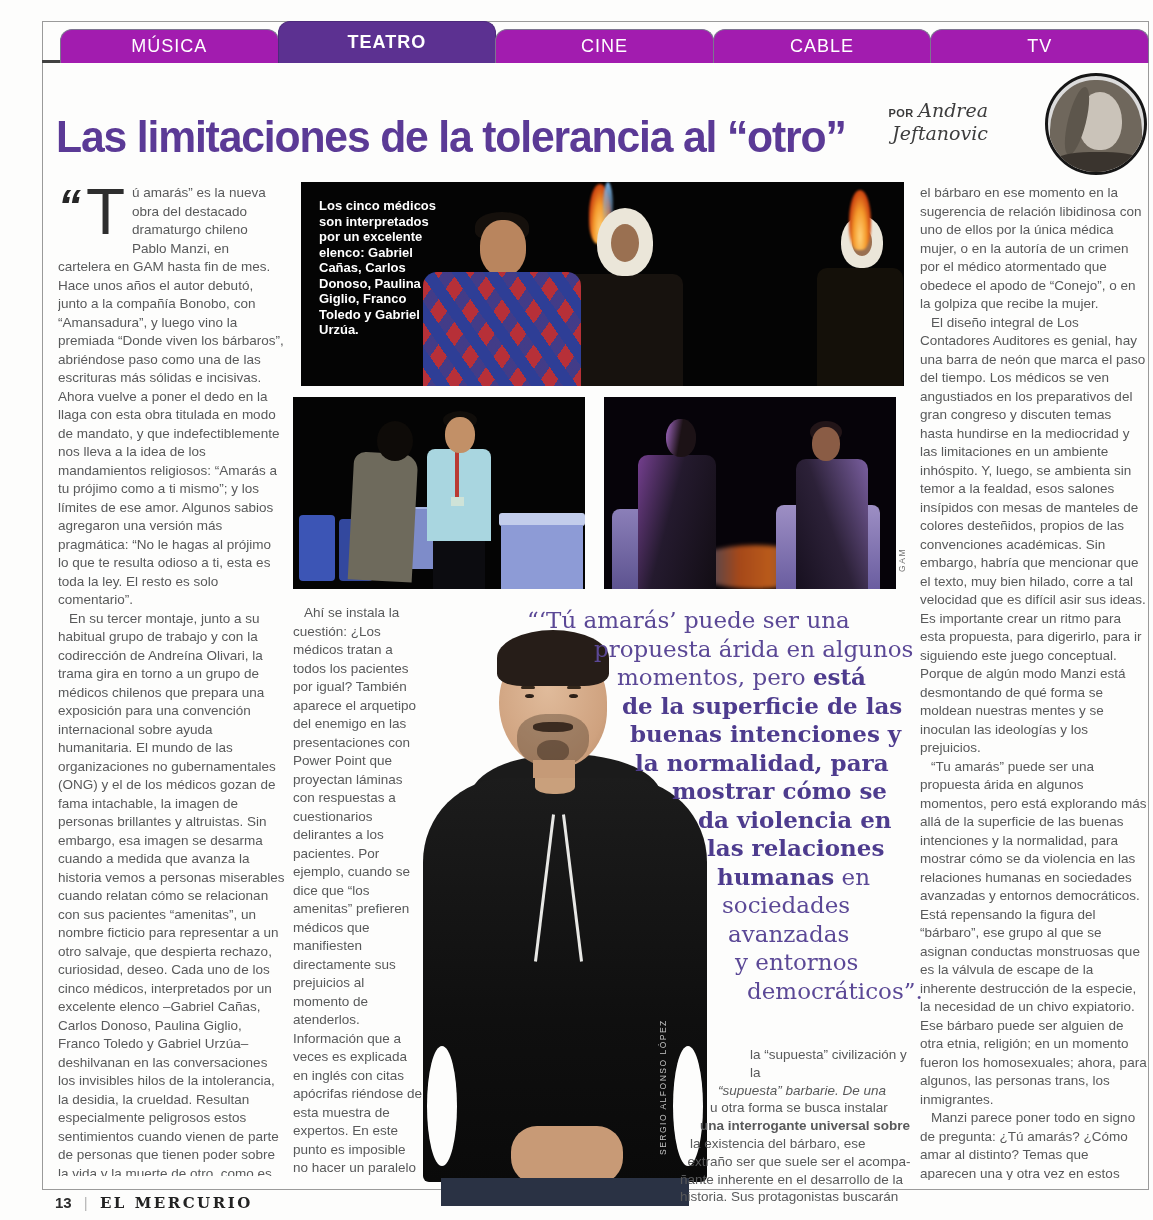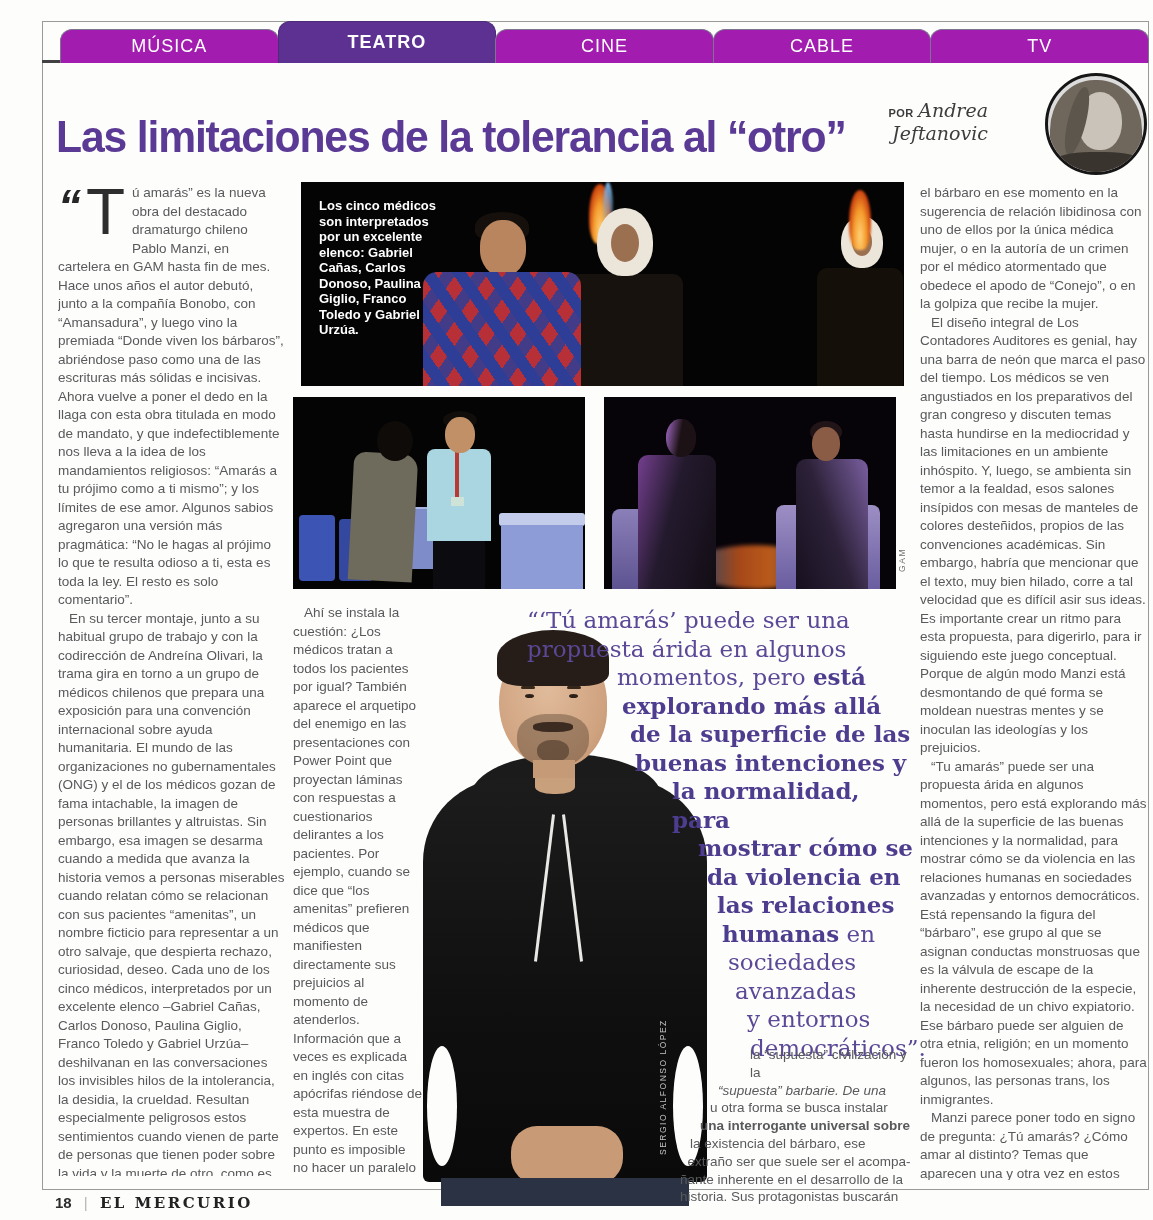--- a/index.html
+++ b/index.html
@@ -112,21 +112,21 @@
   .p-ds.l{left:128px;transform:rotate(7deg);}
   .p-ds.r{left:156px;transform:rotate(-7deg);}
   .p-gap{position:absolute;width:30px;height:120px;background:#fdfdfc;border-radius:50%;top:428px;}
   .p-gap.l{left:12px;} .p-gap.r{left:258px;}
   .p-hands{position:absolute;left:96px;top:508px;width:112px;height:58px;background:#c89a76;border-radius:26px;}
   .p-jeans{position:absolute;left:26px;top:560px;width:248px;height:28px;background:#2a3244;}
   
   .pq{position:absolute;left:527px;top:606px;width:388px;font-family:"DejaVu Serif",serif;
       font-size:23px;line-height:28.5px;color:#5b4896;}
   .q-b{font-weight:bold;color:#4e3c8e;}
-  .pq .q-line:nth-child(1){margin-left:0px;}  .pq .q-line:nth-child(2){}
+  .pq .q-line:nth-child(1){margin-left:0px;}  .pq .q-line:nth-child(2){margin-left:67px;}
   .pq .q-line:nth-child(3){margin-left:90px;} .pq .q-line:nth-child(4){margin-left:95px;}
   .pq .q-line:nth-child(5){margin-left:103px;}.pq .q-line:nth-child(6){margin-left:108px;}
   .pq .q-line:nth-child(7){margin-left:145px;}.pq .q-line:nth-child(8){margin-left:171px;}
   .pq .q-line:nth-child(9){margin-left:180px;}.pq .q-line:nth-child(10){margin-left:190px;}
   .pq .q-line:nth-child(11){margin-left:195px;}.pq .q-line:nth-child(12){margin-left:201px;}
   .pq .q-line:nth-child(13){margin-left:208px;}.pq .q-line:nth-child(14){margin-left:220px;}
   .pq .q-line:nth-child(15){margin-left:223px;}
   
   .bottom-block{position:absolute;left:680px;top:1046px;width:236px;font-size:13.5px;line-height:17.8px;color:#58595a;}
   .bottom-block .b-line:nth-child(1){margin-left:70px;}
@@ -244,21 +244,20 @@
     <div class="p-gap r"></div>
     <div class="p-hands"></div>
     <div class="p-jeans"></div>
   </div>
   <div class="credit-v credit-portrait">SERGIO ALFONSO LÓPEZ</div>
 
   <div class="pq">
     <div class="q-line"><span>“‘Tú amarás’ puede ser una</span><span class="q-b"></span><span></span></div>
     <div class="q-line"><span>propuesta árida en algunos</span><span class="q-b"></span><span></span></div>
     <div class="q-line"><span>momentos, pero </span><span class="q-b">está</span><span></span></div>
-    <div class="q-line"><span></span><span class="q-b">explorando más allá</span><span></span></div>
     <div class="q-line"><span></span><span class="q-b">de la superficie de las</span><span></span></div>
     <div class="q-line"><span></span><span class="q-b">buenas intenciones y</span><span></span></div>
     <div class="q-line"><span></span><span class="q-b">la normalidad, para</span><span></span></div>
     <div class="q-line"><span></span><span class="q-b">mostrar cómo se</span><span></span></div>
     <div class="q-line"><span></span><span class="q-b">da violencia en</span><span></span></div>
     <div class="q-line"><span></span><span class="q-b">las relaciones</span><span></span></div>
     <div class="q-line"><span></span><span class="q-b">humanas</span><span> en</span></div>
     <div class="q-line"><span>sociedades</span><span class="q-b"></span><span></span></div>
     <div class="q-line"><span>avanzadas</span><span class="q-b"></span><span></span></div>
     <div class="q-line"><span>y entornos</span><span class="q-b"></span><span></span></div>
@@ -277,17 +276,17 @@
   </div>
 
   <div class="bodycol col3">
     <p>el bárbaro en ese momento en la sugerencia de relación libidinosa con uno de ellos por la única médica mujer, o en la autoría de un crimen por el médico atormentado que obedece el apodo de “Conejo”, o en la golpiza que recibe la mujer.</p>
     <p class="indent">El diseño integral de Los Contadores Auditores es genial, hay una barra de neón que marca el paso del tiempo. Los médicos se ven angustiados en los preparativos del gran congreso y discuten temas hasta hundirse en la mediocridad y las limitaciones en un ambiente inhóspito. Y, luego, se ambienta sin temor a la fealdad, esos salones insípidos con mesas de manteles de colores desteñidos, propios de las convenciones académicas. Sin embargo, habría que mencionar que el texto, muy bien hilado, corre a tal velocidad que es difícil asir sus ideas. Es importante crear un ritmo para esta propuesta, para digerirlo, para ir siguiendo este juego conceptual. Porque de algún modo Manzi está desmontando de qué forma se moldean nuestras mentes y se inoculan las ideologías y los prejuicios.</p>
     <p class="indent">“Tu amarás” puede ser una propuesta árida en algunos momentos, pero está explorando más allá de la superficie de las buenas intenciones y la normalidad, para mostrar cómo se da violencia en las relaciones humanas en sociedades avanzadas y entornos democráticos. Está repensando la figura del “bárbaro”, ese grupo al que se asignan conductas monstruosas que es la válvula de escape de la inherente destrucción de la especie, la necesidad de un chivo expiatorio. Ese bárbaro puede ser alguien de otra etnia, religión; en un momento fueron los homosexuales; ahora, para algunos, las personas trans, los inmigrantes.</p>
     <p class="indent"><span>Manzi parece poner todo en signo de pregunta: ¿Tú amarás? ¿Cómo amar al distinto? Temas que aparecen una y otra vez en estos días con la ley de la identidad de género o las políticas de migración. Amar, tolerar, al otro como a uno mismo es un mandato imposible de cumplir en su totalidad. </span></p>
   </div>
 
   <div class="footer">
-    <span class="pn">18</span>
+    <span class="pn">13</span>
     <span class="sep">|</span>
     <span class="pub">EL MERCURIO</span>
   </div>
 </div>
 
 </body></html>

